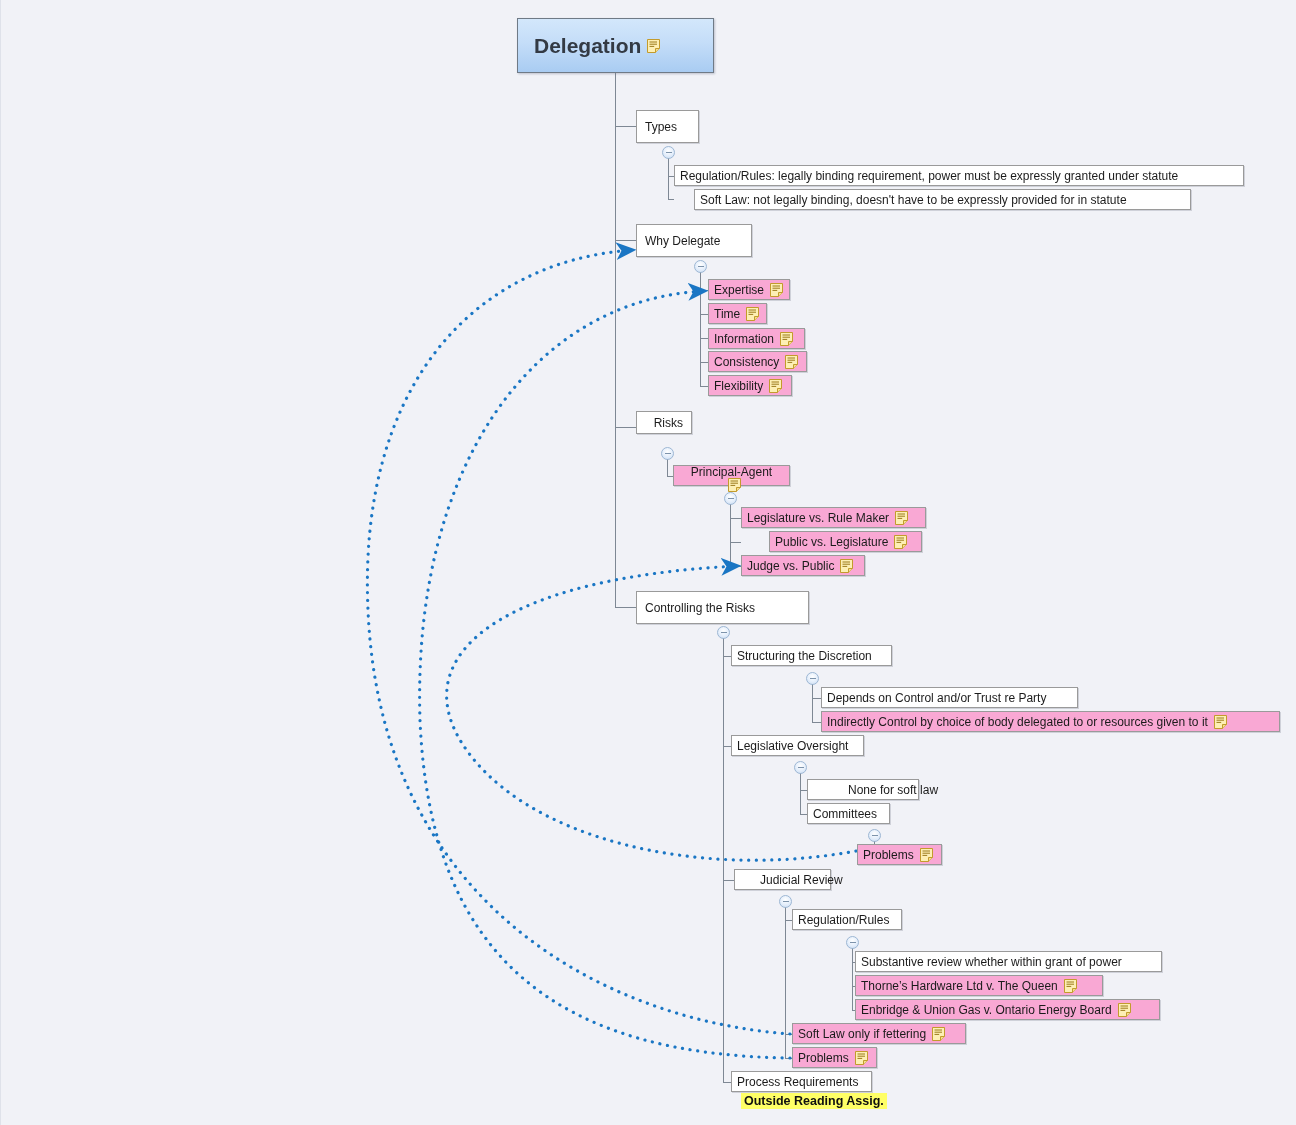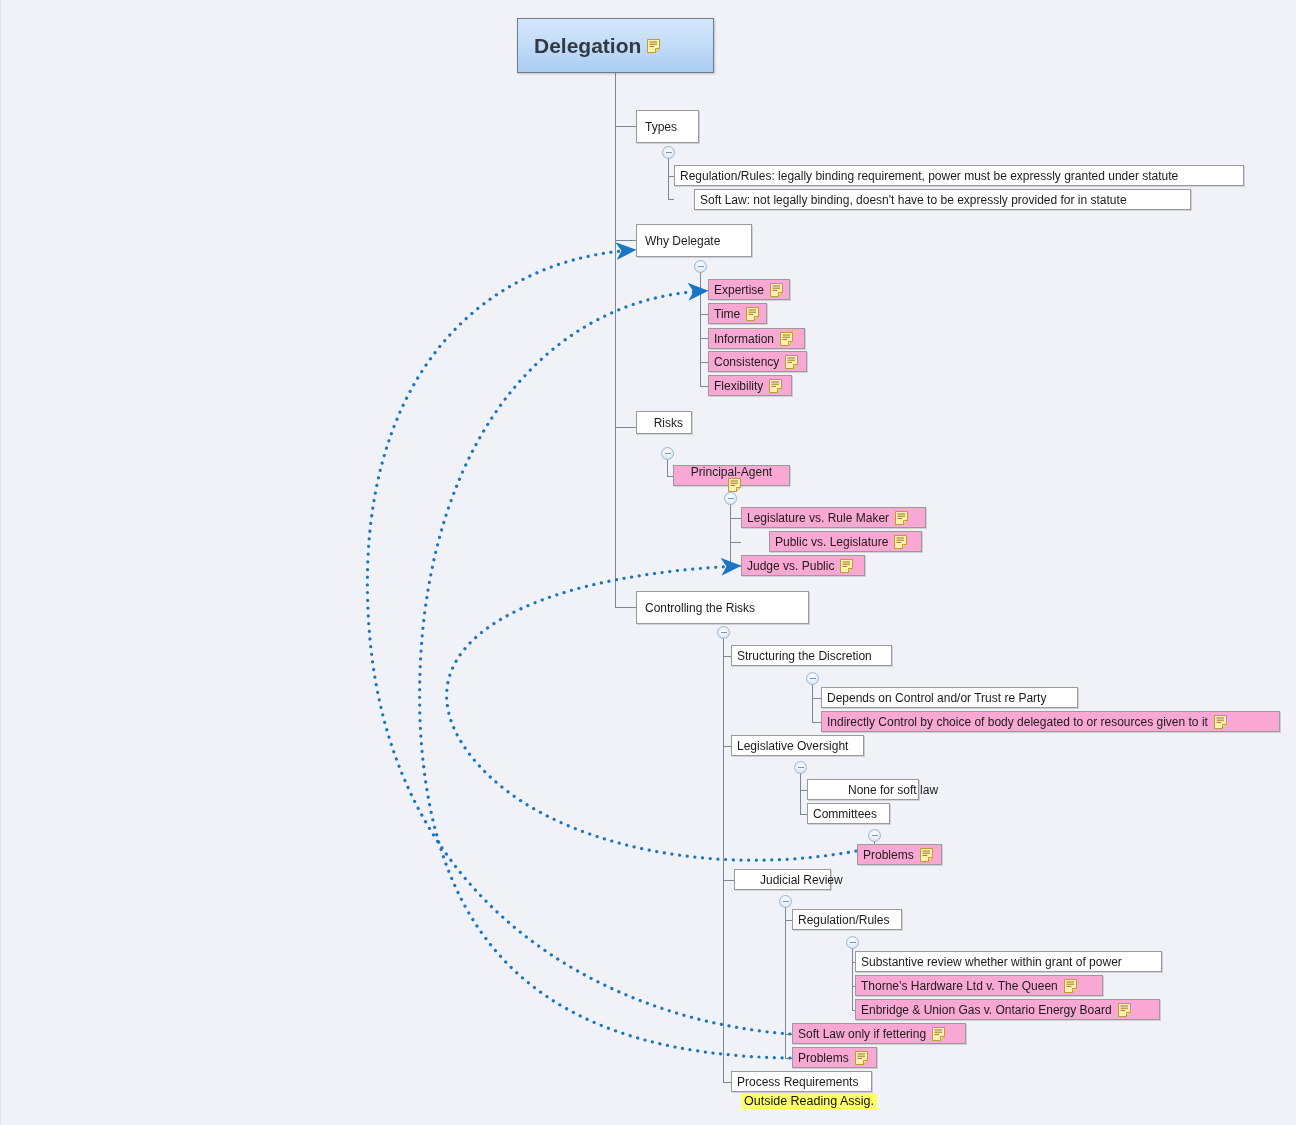--- a/index.html
+++ b/index.html
@@ -414,16 +414,16 @@
               <path d="M2.5,3 H10"></path>
               <path d="M2.5,5.2 H10"></path>
               <path d="M2.5,7.4 H7.2"></path>
             </g>
           </svg>
         </span>
       </div>
       <div class="node s-sub" style="left: 731px; top: 1071px; width: 141px; height: 21px;">
         <span class="txt">Process Requirements</span>
       </div>
-      <div class="highlight-label" style="left: 741px; top: 1093px;">Outside Reading Assig.</div>
+      <div class="highlight-label" style="left: 741px; top: 1093px; font-weight: bold;">Outside Reading Assig.</div>
     </div>
 
 </div>
 
 </body></html>

